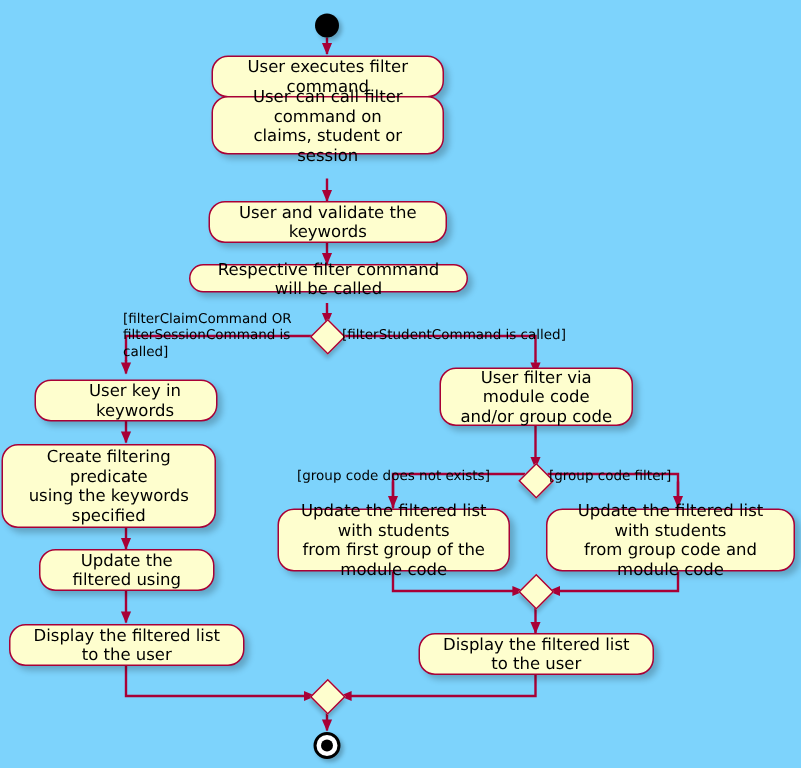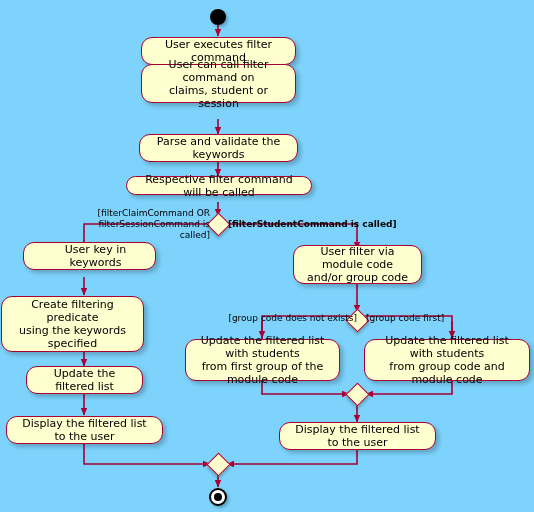--- a/index.html
+++ b/index.html
@@ -91,21 +91,21 @@
   }
 
   
   .guard {
     position: absolute;
     font-size: 9px;
     line-height: 11px;
     color: #000000;
     white-space: pre-line;
   }
-  .guard.right-align { text-align: right; }
+  .guard.right-align { text-align: left; }
 </style>
 </head>
 <body>
 
 <div id="diagram">
 
   <svg id="edges" viewBox="0 0 534 512" width="534" height="512">
     <defs>
       <marker id="arrow" markerWidth="9" markerHeight="9" refX="7.4" refY="4" orient="auto" markerUnits="userSpaceOnUse">
         <path d="M0,0.6 L8,4 L0,7.4 Z" fill="#A80036"></path>
@@ -162,48 +162,48 @@
 
   <div class="start-node" style="left:210px; top:9px;"></div>
 
   <div class="end-node" style="left:209px; top:488px;"></div>
 
   <div class="node" style="left:141px; top:37px; width:155px; height:28px;">User executes filter command</div>
 
   <div class="node" style="left:141px; top:64px; width:155px; height:39px;">User can call filter command on
 claims, student or session</div>
 
-  <div class="node" style="left:139px; top:134px; width:159px; height:28px;">Parse and validate the keywords</div>
+  <div class="node" style="left:139px; top:134px; width:159px; height:28px;">User and validate the keywords</div>
 
   <div class="node" style="left:126px; top:176px; width:186px; height:19px;">Respective filter command will be called</div>
 
   <div class="diamond" style="left:210px; top:216px;"></div>
 
   <div class="guard right-align" style="left:82px; top:208px; width:128px;">[filterClaimCommand OR
 filterSessionCommand is called]</div>
 
-  <div class="guard" style="left:228px; top:219px; width:180px;font-weight:bold;">[filterStudentCommand is called]</div>
-
-  <div class="node" style="left:23px; top:242px; width:133px; height:28px;padding-left:21px;">User key in keywords</div>
+  <div class="guard" style="left:228px; top:219px; width:180px;">[filterStudentCommand is called]</div>
+
+  <div class="node" style="left:23px; top:253px; width:122px; height:28px;padding-left:21px;">User key in keywords</div>
 
   <div class="node" style="left:1px; top:296px; width:143px; height:56px;">Create filtering predicate
 using the keywords specified</div>
 
-  <div class="node" style="left:26px; top:366px; width:117px; height:28px;">Update the filtered list</div>
+  <div class="node" style="left:26px; top:366px; width:117px; height:28px;">Update the filtered using</div>
 
   <div class="node" style="left:6px; top:416px; width:157px; height:28px;">Display the filtered list to the user</div>
 
   <div class="node" style="left:293px; top:245px; width:129px; height:39px;">User filter via module code
 and/or group code</div>
 
   <div class="diamond" style="left:349px; top:312px;"></div>
 
-  <div class="guard right-align" style="left:224px; top:313px; width:133px;">[group code does not exists]</div>
-
-  <div class="guard" style="left:366px; top:313px; width:120px;">[group code first]</div>
+  <div class="guard right-align" style="left:198px; top:313px; width:133px;">[group code does not exists]</div>
+
+  <div class="guard" style="left:366px; top:313px; width:120px;">[group code filter]</div>
 
   <div class="node" style="left:185px; top:339px; width:155px; height:42px;">Update the filtered list with students
 from first group of the module code</div>
 
   <div class="node" style="left:364px; top:339px; width:166px; height:42px;">Update the filtered list with students
 from group code and module code</div>
 
   <div class="diamond" style="left:349px; top:386px;"></div>
 
   <div class="node" style="left:279px; top:422px; width:157px; height:28px;">Display the filtered list to the user</div>

